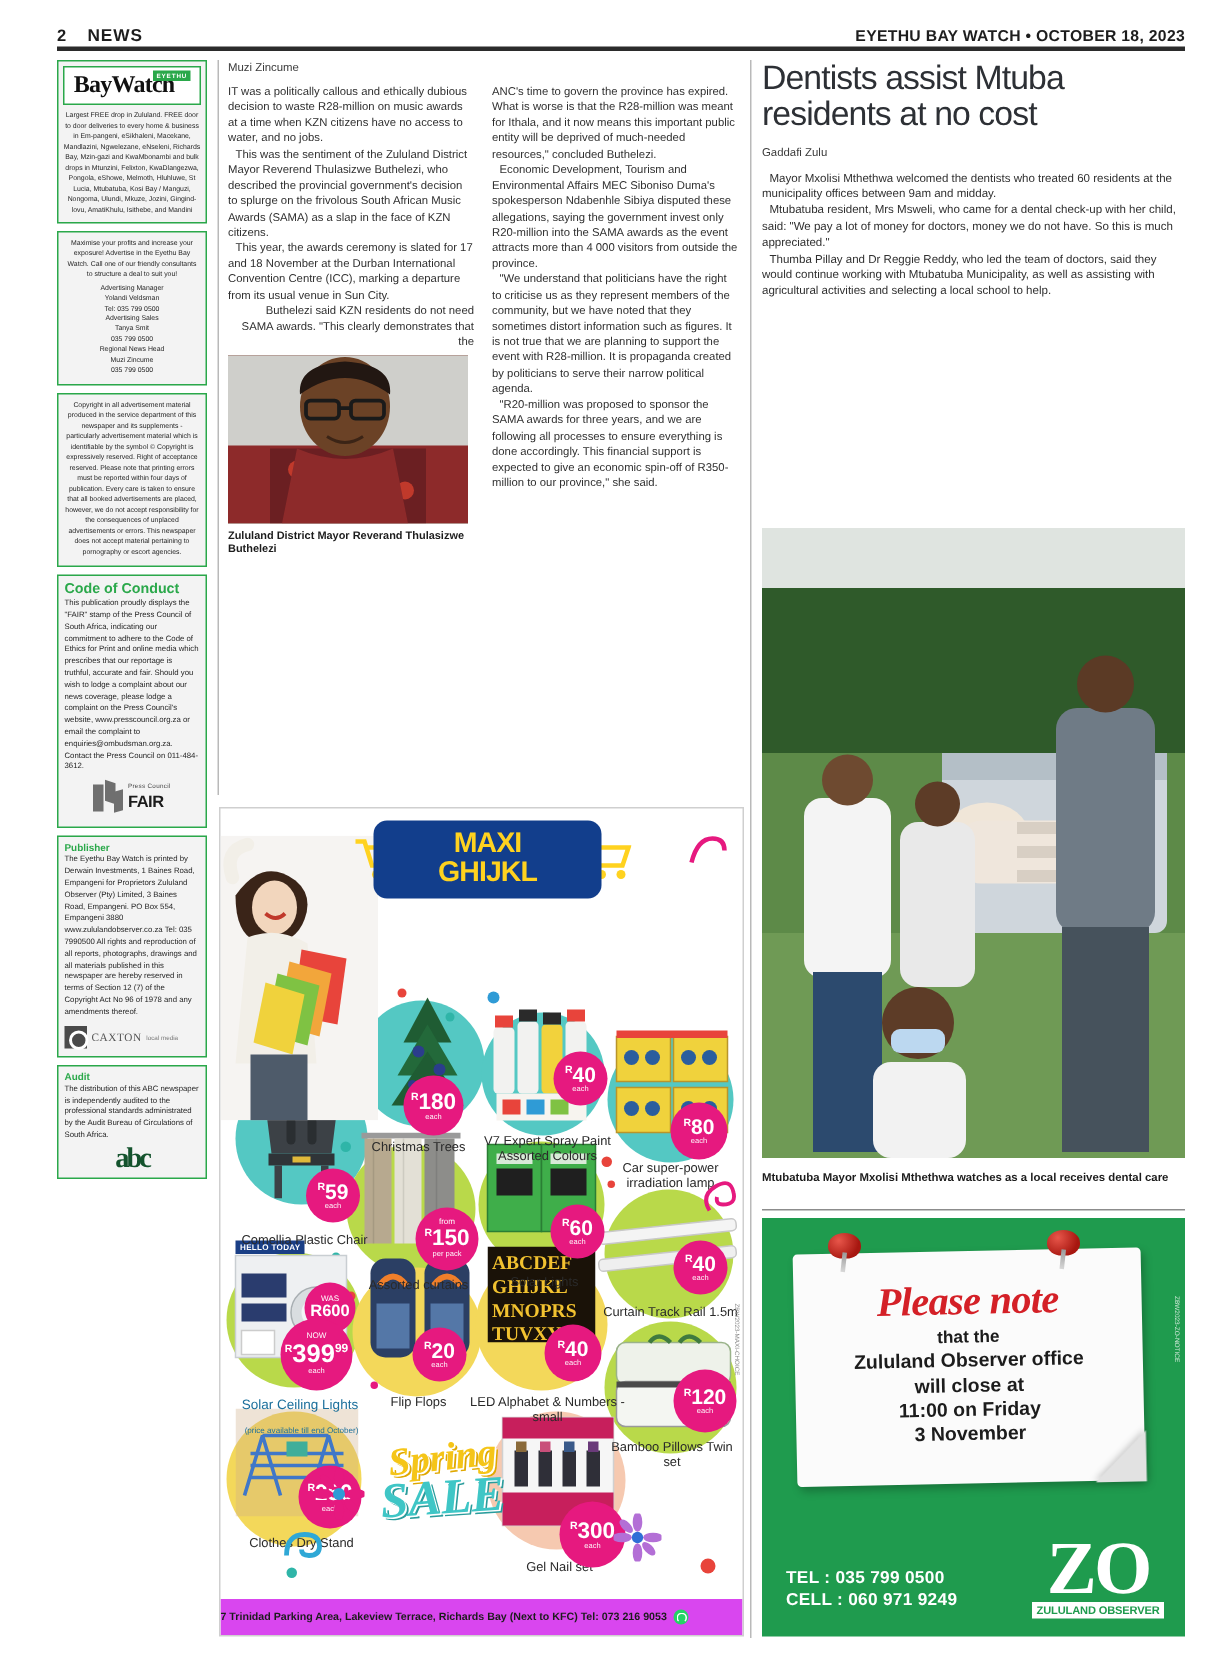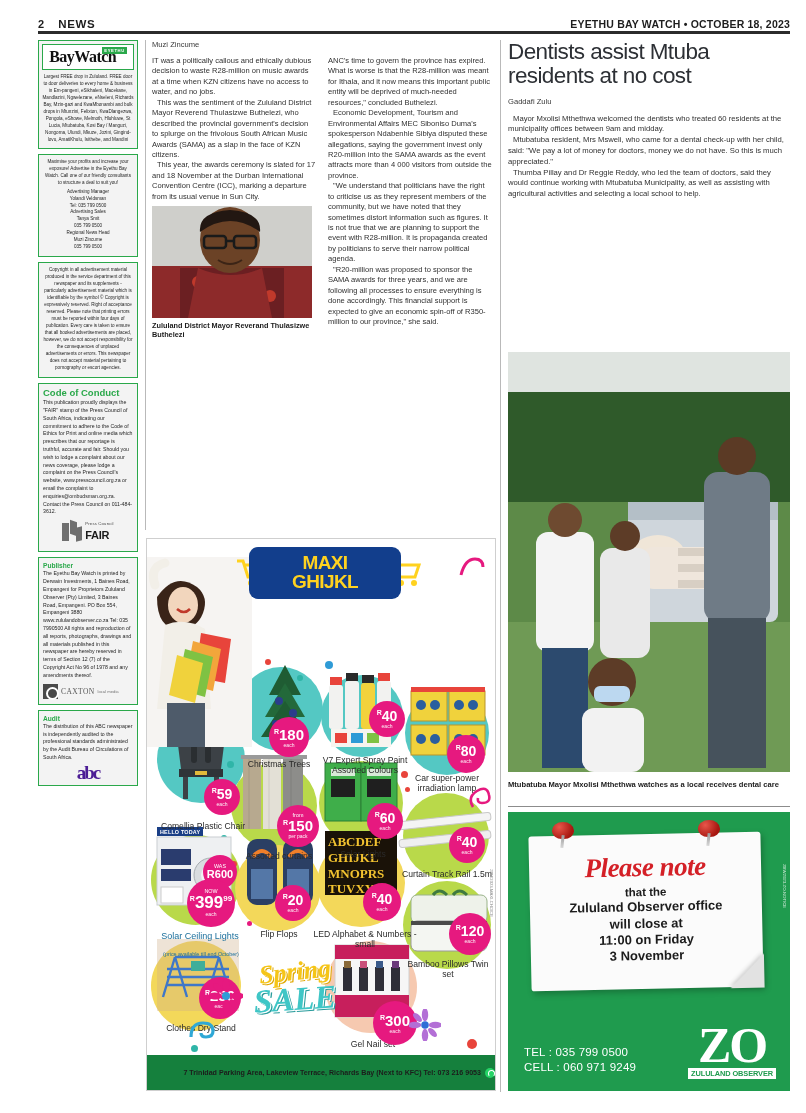--- a/index.html
+++ b/index.html
@@ -72,21 +72,21 @@
     width:15px; height:15px; background:#4a4a4a; position:relative; flex:0 0 auto;
   }
   .caxton-mark::after{
     content:""; position:absolute; left:3px; top:3px; width:9px; height:9px;
     border-radius:50%; border:2px solid #fff;
   }
   .caxton-word { font-size:7.5px; color:#555; letter-spacing:.4px; font-family:"Liberation Serif",serif;}
   .caxton-sub { font-size:4.2px; color:#777; }
 
   .abc-logo { margin-top:3px; text-align:center; font-family:"Liberation Serif",serif;
-    font-size:19px; color:#4c1d95; letter-spacing:-2px; line-height:.8; font-weight:bold;}
+    font-size:19px; color:#14532d; letter-spacing:-2px; line-height:.8; font-weight:bold;}
 
   
   .lead { position:absolute; left:152px; top:40px; width:340px; }
   .lead h1 {
     margin:0 0 10px; font-size:30.5px; line-height:1.04;
     font-weight:bold; letter-spacing:-.9px; color:#2c2f33;
   }
   .byline { font-size:7.6px; color:#3a3a3a; margin:0 0 7px; }
 
   .cols2 { display:flex; gap:12px; }
@@ -182,22 +182,22 @@
   .springsale .s1 {
     font-size:26px; color:#f5c518; font-style:italic; font-weight:bold;
     text-shadow:1px 1px 0 #fff, 2px 2px 0 #e0a800; transform:rotate(-6deg); display:block;
   }
   .springsale .s2 {
     font-size:33px; color:#3fc6c6; font-style:italic; font-weight:bold;
     text-shadow:1px 1px 0 #fff, 2px 2px 0 #2a9c9c; transform:rotate(-4deg); display:block;
     margin-top:-6px;
   }
   .maxi-footer {
-    position:absolute; left:0; bottom:0; width:100%; height:35px; background:#15803d;
-    display:flex; align-items:center; justify-content:flex-end; gap:4px;
+    position:absolute; left:0; bottom:0; width:100%; height:24px; background:#d946ef;
+    display:flex; align-items:center; justify-content:flex-start; gap:4px;
     font-size:7.1px; font-weight:bold; color:#1c1c1c;
   }
   .wa {
     width:10px; height:10px; border-radius:50%; background:#25d366;
     display:inline-block; position:relative;
   }
   .wa::after{content:"";position:absolute;left:2.6px;top:2.4px;width:5px;height:5px;
     border:1.3px solid #fff;border-radius:50%;border-bottom-color:transparent;}
   .sidecode {
     position:absolute; right:1px; top:330px; font-size:4.2px; color:#8a8a8a;
@@ -235,21 +235,21 @@
     background:linear-gradient(#9a9a9a,#d8d8d8); transform:rotate(6deg);
   }
   .note-script {
     font-family:"Liberation Serif", serif; font-style:italic; font-weight:bold;
     font-size:27px; color:#d42027; line-height:1; margin-bottom:4px;
     letter-spacing:-.5px;
   }
   .note-l { font-size:13px; font-weight:bold; color:#1c1c1c; line-height:1.25; }
   .note-l.sm { font-size:11.5px; }
   .note-contact {
-    position:absolute; left:16px; bottom:16px; color:#fff; font-weight:normal;
+    position:absolute; left:16px; bottom:16px; color:#fff; font-weight:bold;
     font-size:11.5px; line-height:1.32; letter-spacing:.2px;
   }
   .zo-logo {
     position:absolute; right:14px; bottom:12px; text-align:center; color:#fff;
   }
   .zo-logo .zo {
     font-family:"Liberation Serif", serif; font-weight:bold; font-size:50px;
     line-height:.82; letter-spacing:-2px;
   }
   .zo-logo .zo-sub {
@@ -341,20 +341,24 @@
 
   <div class="lead">
     <div class="byline">Muzi Zincume</div>
 
     <div class="cols2">
       <div class="col">
         <div class="body-txt">
           <p class="first">IT was a politically callous and ethically dubious decision to waste R28-million on music awards at a time when KZN citizens have no access to water, and no jobs.</p>
           <p>This was the sentiment of the Zululand District Mayor Reverend Thulasizwe Buthelezi, who described the provincial government's decision to splurge on the frivolous South African Music Awards (SAMA) as a slap in the face of KZN citizens.</p>
           <p>This year, the awards ceremony is slated for 17 and 18 November at the Durban International Convention Centre (ICC), marking a departure from its usual venue in Sun City.</p>
+          <div style="position:relative;">
+            <div style="float:left;width:0;height:60px;"></div>
+            <p style="text-align:right;">Buthelezi said KZN residents do not need SAMA awards. "This clearly demonstrates that the</p>
+          </div>
         </div>
 
         <div style="margin-top:4px;width:160px;height:112px;overflow:hidden;background:#6a3b2a;position:relative;">
           <svg viewBox="0 0 160 112" width="160" height="112">
             <rect width="160" height="112" fill="#cfcfcb"></rect>
             <rect x="0" y="60" width="160" height="52" fill="#8d2a2a"></rect>
             <g>
               <rect x="28" y="62" width="104" height="50" fill="#6b1f22"></rect>
               <circle cx="46" cy="76" r="6" fill="#c0392b"></circle>
                 <circle cx="70" cy="86" r="6" fill="#c0392b"></circle>

